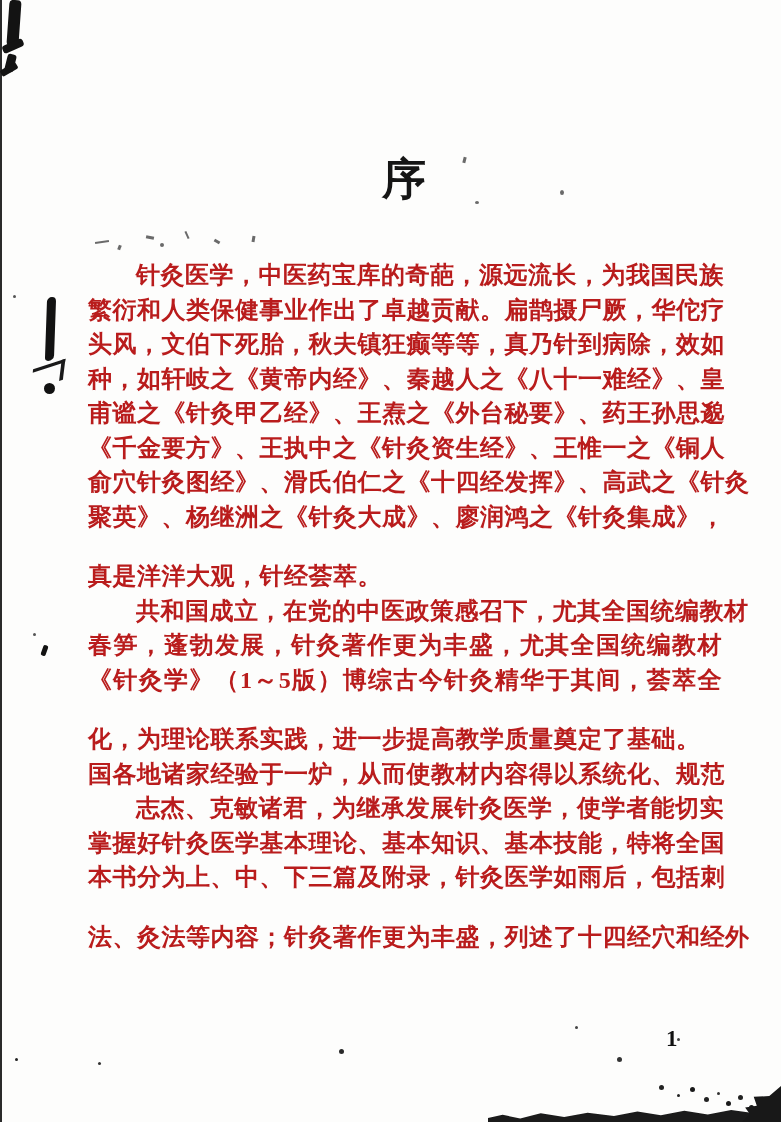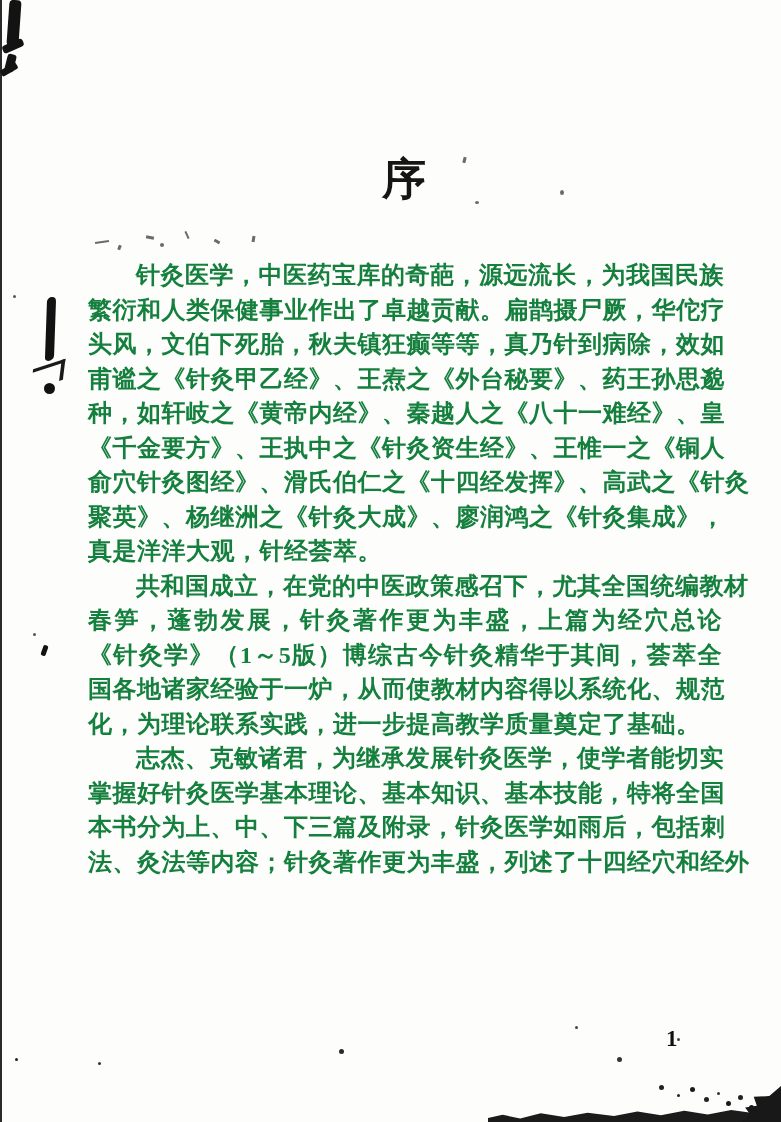--- a/index.html
+++ b/index.html
@@ -26,24 +26,24 @@
   .body-text{
     position:absolute;left:88px;top:258px;width:634px;
   }
   .line{
     font-size:24px;font-weight:700;
     line-height:34.5px;height:34.5px;
     white-space:nowrap;
     text-align:justify;
     text-align-last:justify;
     letter-spacing:0.5px;
-    color:#15803d;
+    color:#b91c1c;
   }
   .line.indent{padding-left:48px;}
-  .line.last{text-align-last:left;}
+  .line.last{text-align-last:left;margin-top:25px;}
   .page-number{
     position:absolute;left:666px;top:1026px;
     font-size:23px;font-weight:700;color:#111;
   }
   
   .mark{position:absolute;background:#121212;}
   .mark-stroke-1{ 
     left:46px;top:297px;width:9px;height:64px;
     border-radius:5px 4px 6px 3px;transform:rotate(2deg);
   }
@@ -132,32 +132,32 @@
   <span class="pencil p7"></span>
   <span class="pencil p8"></span>
   <span class="pencil p9"></span>
   <span class="pencil p10"></span>
 
   <div class="body-text">
 
     <div class="line indent">针灸医学，中医药宝库的奇葩，源远流长，为我国民族</div>
     <div class="line">繁衍和人类保健事业作出了卓越贡献。扁鹊摄尸厥，华佗疗</div>
     <div class="line">头风，文伯下死胎，秋夫镇狂癫等等，真乃针到病除，效如</div>
+    <div class="line">种，如轩岐之《黄帝内经》、秦越人之《八十一难经》、皇</div>
     <div class="line">甫谧之《针灸甲乙经》、王焘之《外台秘要》、药王孙思邈</div>
-    <div class="line">种，如轩岐之《黄帝内经》、秦越人之《八十一难经》、皇</div>
     <div class="line">《千金要方》、王执中之《针灸资生经》、王惟一之《铜人</div>
     <div class="line">俞穴针灸图经》、滑氏伯仁之《十四经发挥》、高武之《针灸</div>
     <div class="line">聚英》、杨继洲之《针灸大成》、廖润鸿之《针灸集成》，</div>
     <div class="line last">真是洋洋大观，针经荟萃。</div>
 
     <div class="line indent">共和国成立，在党的中医政策感召下，尤其全国统编教材</div>
-    <div class="line">春笋，蓬勃发展，针灸著作更为丰盛，上篇为经穴总论</div>
+    <div class="line">春笋，蓬勃发展，针灸著作更为丰盛，尤其全国统编教材</div>
     <div class="line">《针灸学》（1～5版）博综古今针灸精华于其间，荟萃全</div>
+    <div class="line last">化，为理论联系实践，进一步提高教学质量奠定了基础。</div>
     <div class="line">国各地诸家经验于一炉，从而使教材内容得以系统化、规范</div>
-    <div class="line last">化，为理论联系实践，进一步提高教学质量奠定了基础。</div>
 
     <div class="line indent">志杰、克敏诸君，为继承发展针灸医学，使学者能切实</div>
     <div class="line">掌握好针灸医学基本理论、基本知识、基本技能，特将全国</div>
     <div class="line">本书分为上、中、下三篇及附录，针灸医学如雨后，包括刺</div>
     <div class="line last">法、灸法等内容；针灸著作更为丰盛，列述了十四经穴和经外</div>
   </div>
 
   <div class="mark mark-stroke-1"></div>
   <div class="mark-squiggle-1" style="position:absolute;"></div>
   <div class="mark mark-dot-1"></div>

